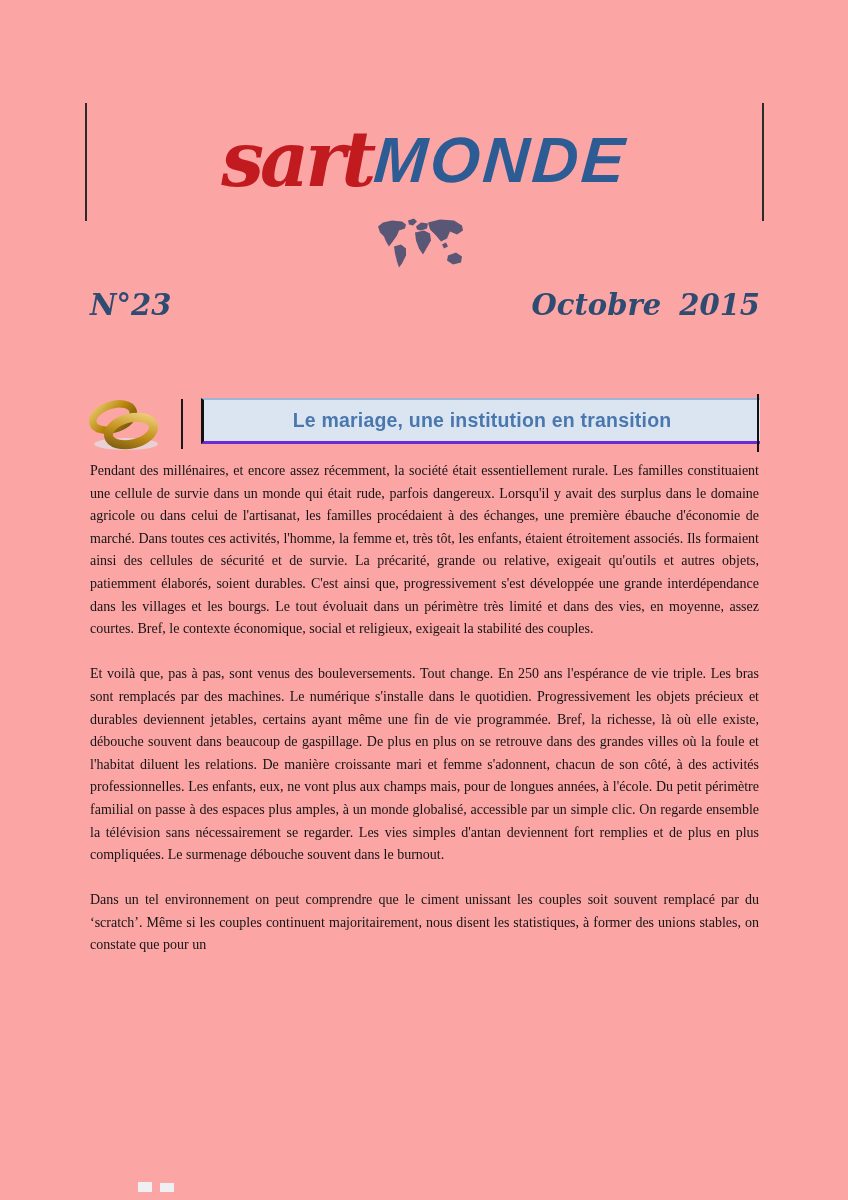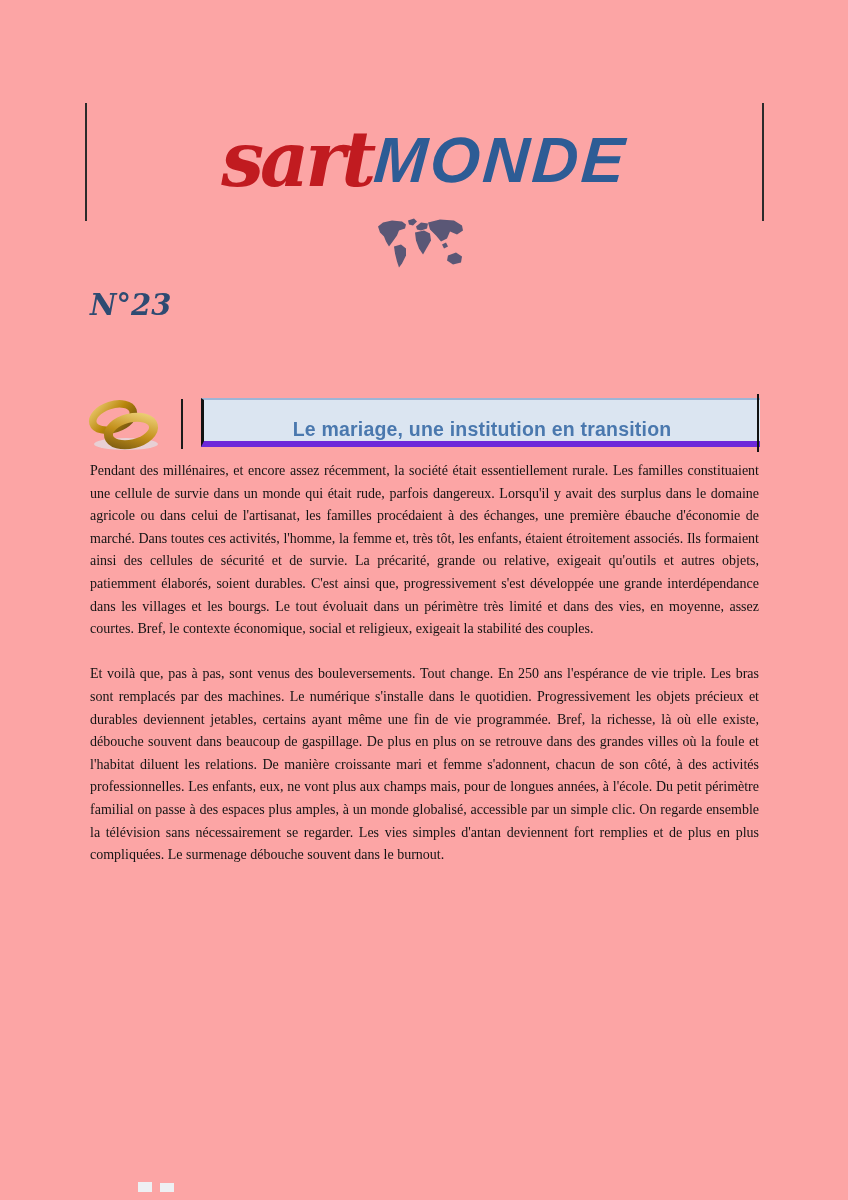--- a/index.html
+++ b/index.html
@@ -35,23 +35,23 @@
     font-size:29px;color:#2e4b72;
   }
   .issue-date{word-spacing:8px;}
   
   .rings-box{position:absolute;left:86px;top:398px;width:76px;height:54px;}
   .header-divider{position:absolute;left:181px;top:399px;width:2px;height:50px;background:#1a1a1a;}
   .title-bar{
     position:absolute;left:201px;top:398px;width:556px;height:41px;
     background:#dbe5f1;
     border-top:2px solid #9db5d6;
-    border-bottom:6px solid #6d28d9;
+    border-bottom:3px solid #6d28d9;
     border-left:3px solid #111111;
-    display:flex;align-items:flex-end;justify-content:center;
+    display:flex;align-items:center;justify-content:center;
   }
   .title-bar-right-line{position:absolute;left:757px;top:394px;width:2px;height:58px;background:#111111;}
   .article-title{
     font-family:"Liberation Sans",sans-serif;font-weight:bold;
     font-size:19.5px;color:#4a78ae;letter-spacing:0.2px;
   }
   
   .body-text{
     position:absolute;left:90px;top:460px;width:669px;
     font-size:14px;line-height:22.6px;color:#141414;
@@ -86,20 +86,21 @@
         <path d="M43,15 L52,13 L58,16 L59,23 L55,30 L51,37 L47,31 L44,23 Z"></path>
         <path d="M56,5 L68,2 L82,3 L90,8 L91,13 L85,17 L78,14 L75,21 L69,24 L64,18 L58,12 Z"></path>
         <path d="M70,27 L74,25 L76,29 L72,31 Z"></path>
         <path d="M76,38 L84,35 L90,39 L89,45 L81,47 L75,43 Z"></path>
       </g>
     </svg>
   </div>
 
   <div class="issue-row">
     <span class="issue-number">N°23</span>
+    <span class="issue-date">Octobre 2015</span>
   </div>
 
   <div class="rings-box">
     <svg viewBox="0 0 76 54" width="76" height="54" xmlns="http://www.w3.org/2000/svg">
       <defs>
         <linearGradient id="gold1" x1="0" y1="0" x2="1" y2="1">
           <stop offset="0" stop-color="#e8c668"></stop>
           <stop offset="0.5" stop-color="#b8860b"></stop>
           <stop offset="1" stop-color="#6f5210"></stop>
         </linearGradient>
@@ -117,18 +118,19 @@
 
   <div class="header-divider"></div>
   <div class="title-bar">
     <span class="article-title">Le mariage, une institution en transition</span>
   </div>
   <div class="title-bar-right-line"></div>
 
   <div class="body-text">
     <p>Pendant des millénaires, et encore assez récemment, la société était essentiellement rurale.  Les familles constituaient une cellule de survie dans un monde qui était rude, parfois dangereux.  Lorsqu'il y avait des surplus dans le domaine agricole ou dans celui de l'artisanat, les familles procédaient à des échanges, une première ébauche d'économie de marché.  Dans toutes ces activités, l'homme, la femme et, très tôt, les enfants, étaient étroitement associés.  Ils formaient ainsi des cellules de sécurité et de survie.  La précarité, grande ou relative, exigeait qu'outils et autres objets, patiemment élaborés, soient durables. C'est ainsi que, progressivement s'est développée une grande interdépendance dans les villages et les bourgs.  Le tout évoluait dans un périmètre très limité et dans des vies, en moyenne, assez courtes.  Bref, le contexte économique, social et religieux, exigeait la stabilité des couples.</p>
     <p>Et voilà que, pas à pas, sont venus des bouleversements.  Tout change.  En 250 ans l'espérance de vie triple. Les bras sont remplacés par des machines.  Le numérique s'installe dans le quotidien.  Progressivement les objets précieux et durables deviennent jetables, certains ayant même une fin de vie programmée.  Bref, la richesse, là où elle existe, débouche souvent dans beaucoup de gaspillage.  De plus en plus on se retrouve dans des grandes villes où la foule et l'habitat diluent les relations. De manière croissante mari et femme s'adonnent, chacun de son côté, à des activités professionnelles.  Les enfants, eux, ne vont plus aux champs mais, pour de longues années, à l'école.  Du petit périmètre familial on passe à des espaces plus amples, à un monde globalisé, accessible par un simple clic. On regarde ensemble la télévision sans nécessairement se regarder.  Les vies simples d'antan deviennent fort remplies et de plus en plus compliquées.  Le surmenage débouche souvent dans le burnout.</p>
+    <p>Dans un tel environnement on peut comprendre que le ciment unissant les couples soit souvent remplacé par du ‘scratch’.  Même si les couples continuent majoritairement, nous disent les statistiques, à former des unions stables, on constate que pour un</p>
   </div>
 
   <div class="artifact artifact-1"></div>
   <div class="artifact artifact-2"></div>
 
 </div>
 
 </body></html>

